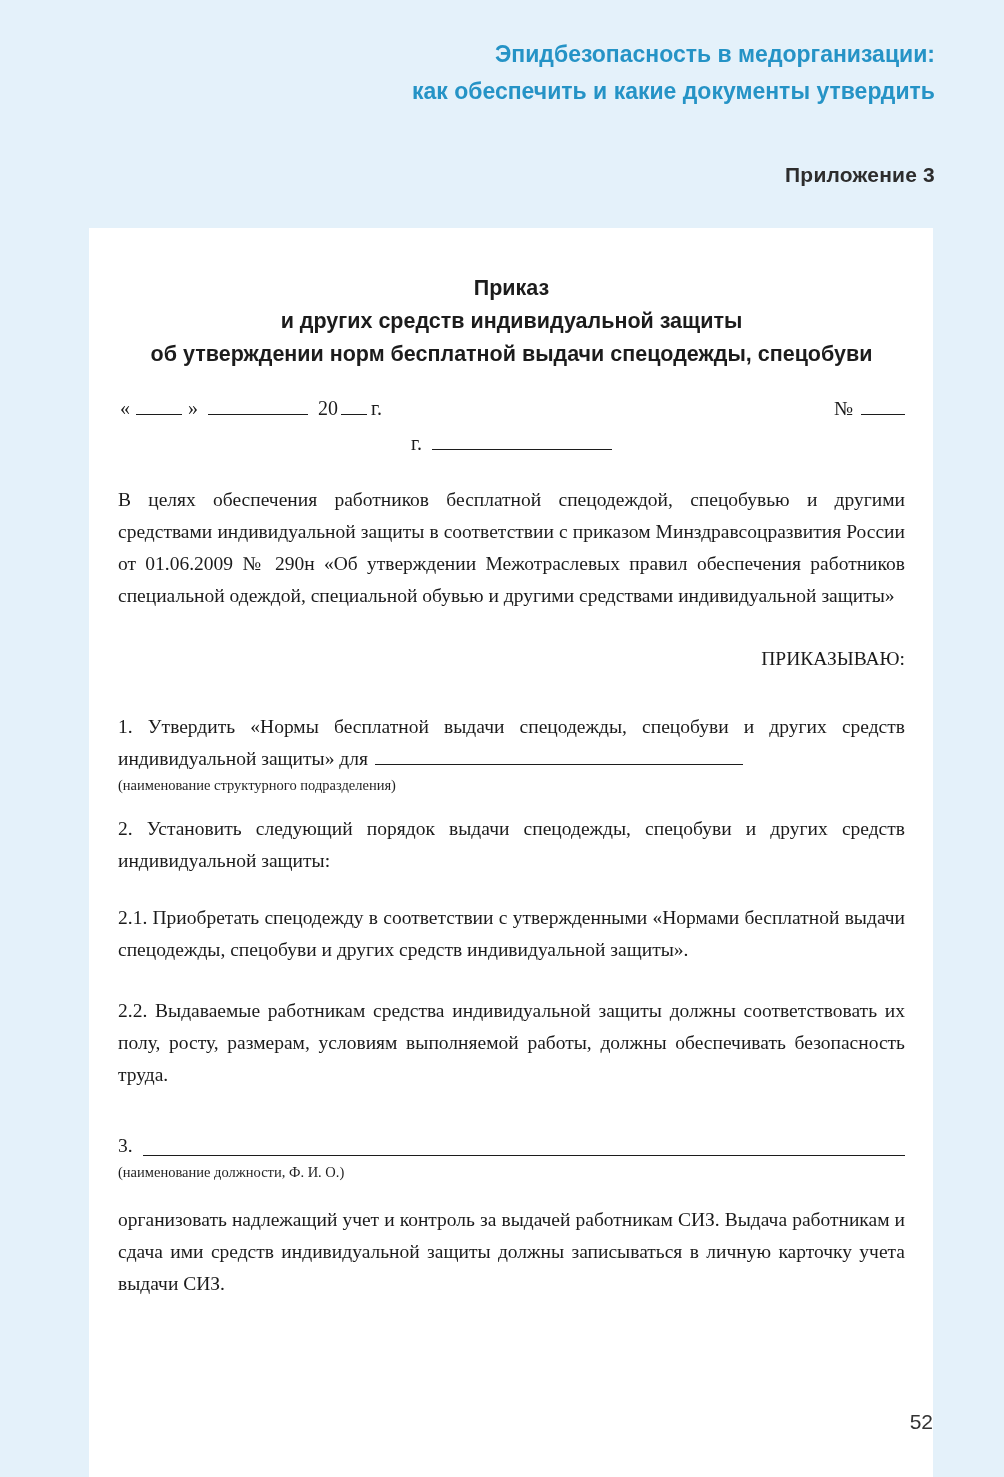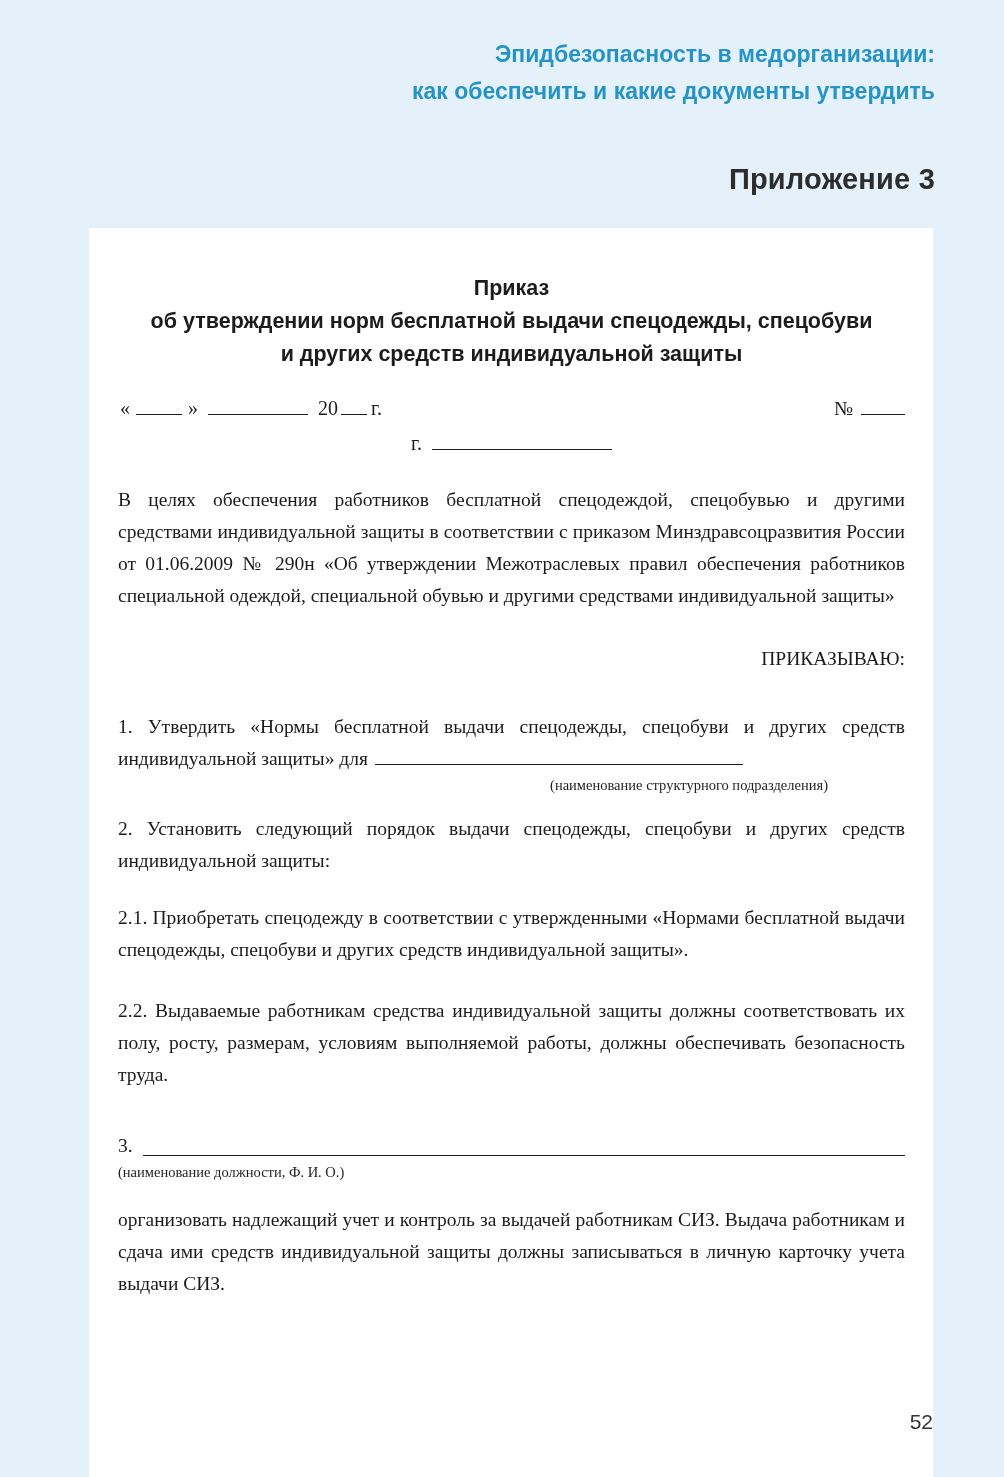--- a/index.html
+++ b/index.html
@@ -25,21 +25,21 @@
     line-height: 37px;
     color: #2593c6;
   }
 
   .appendix-title {
     position: absolute;
     top: 163px;
     right: 69px;
     font-family: "Liberation Sans", sans-serif;
     font-weight: bold;
-    font-size: 29px;
+    font-size: 21px;
     color: #2d2d2d;
     letter-spacing: 0.2px;
   }
 
   
   .card {
     position: absolute;
     left: 89px;
     top: 228px;
     width: 844px;
@@ -102,21 +102,21 @@
   .item-2-1   { margin-top: 25px; }
   .item-2-2   { margin-top: 29px; }
   .closing    { margin-top: 23px; }
 
   .caption {
     font-size: 14.5px;
     line-height: 18px;
     color: #1f1f1f;
     margin-top: 1px;
   }
-  .caption-dept { text-align: right; padding-right: 77px; }
+  .caption-dept { padding-right: 77px; }
   .caption-post { }
 
   .item-3-row {
     margin-top: 39px;
     display: flex;
     align-items: flex-end;
     font-size: 19.5px;
     line-height: 32px;
   }
   .blank-fill {
@@ -144,22 +144,22 @@
     <div>Эпидбезопасность в медорганизации:</div>
     <div>как обеспечить и какие документы утвердить</div>
   </div>
 
   <div class="appendix-title">Приложение 3</div>
 
   <div class="card">
 
     <div class="doc-title">
       <div>Приказ</div>
+      <div>и других средств индивидуальной защиты</div>
       <div>об утверждении норм бесплатной выдачи спецодежды, спецобуви</div>
-      <div>и других средств индивидуальной защиты</div>
     </div>
 
     <div class="date-row">
       <span class="date-left"><span class="txt">«</span><span class="blank blank-day"></span><span class="txt">»</span><span class="blank blank-month"></span><span class="txt">20</span><span class="blank blank-year"></span><span class="txt">г.</span></span>
       <span class="number-right"><span>№</span><span class="blank blank-number"></span></span>
     </div>
 
     <div class="city-row"><span>г.</span><span class="blank blank-city"></span></div>
 
     <p class="para preamble">В целях обеспечения работников бесплатной спецодеждой, спецобувью и другими средствами индивидуальной защиты в соответствии с приказом Минздравсоцразвития России от 01.06.2009 № 290н «Об утверждении Межотраслевых правил обеспечения работников специальной одеждой, специальной обувью и другими средствами индивидуальной защиты»</p>

